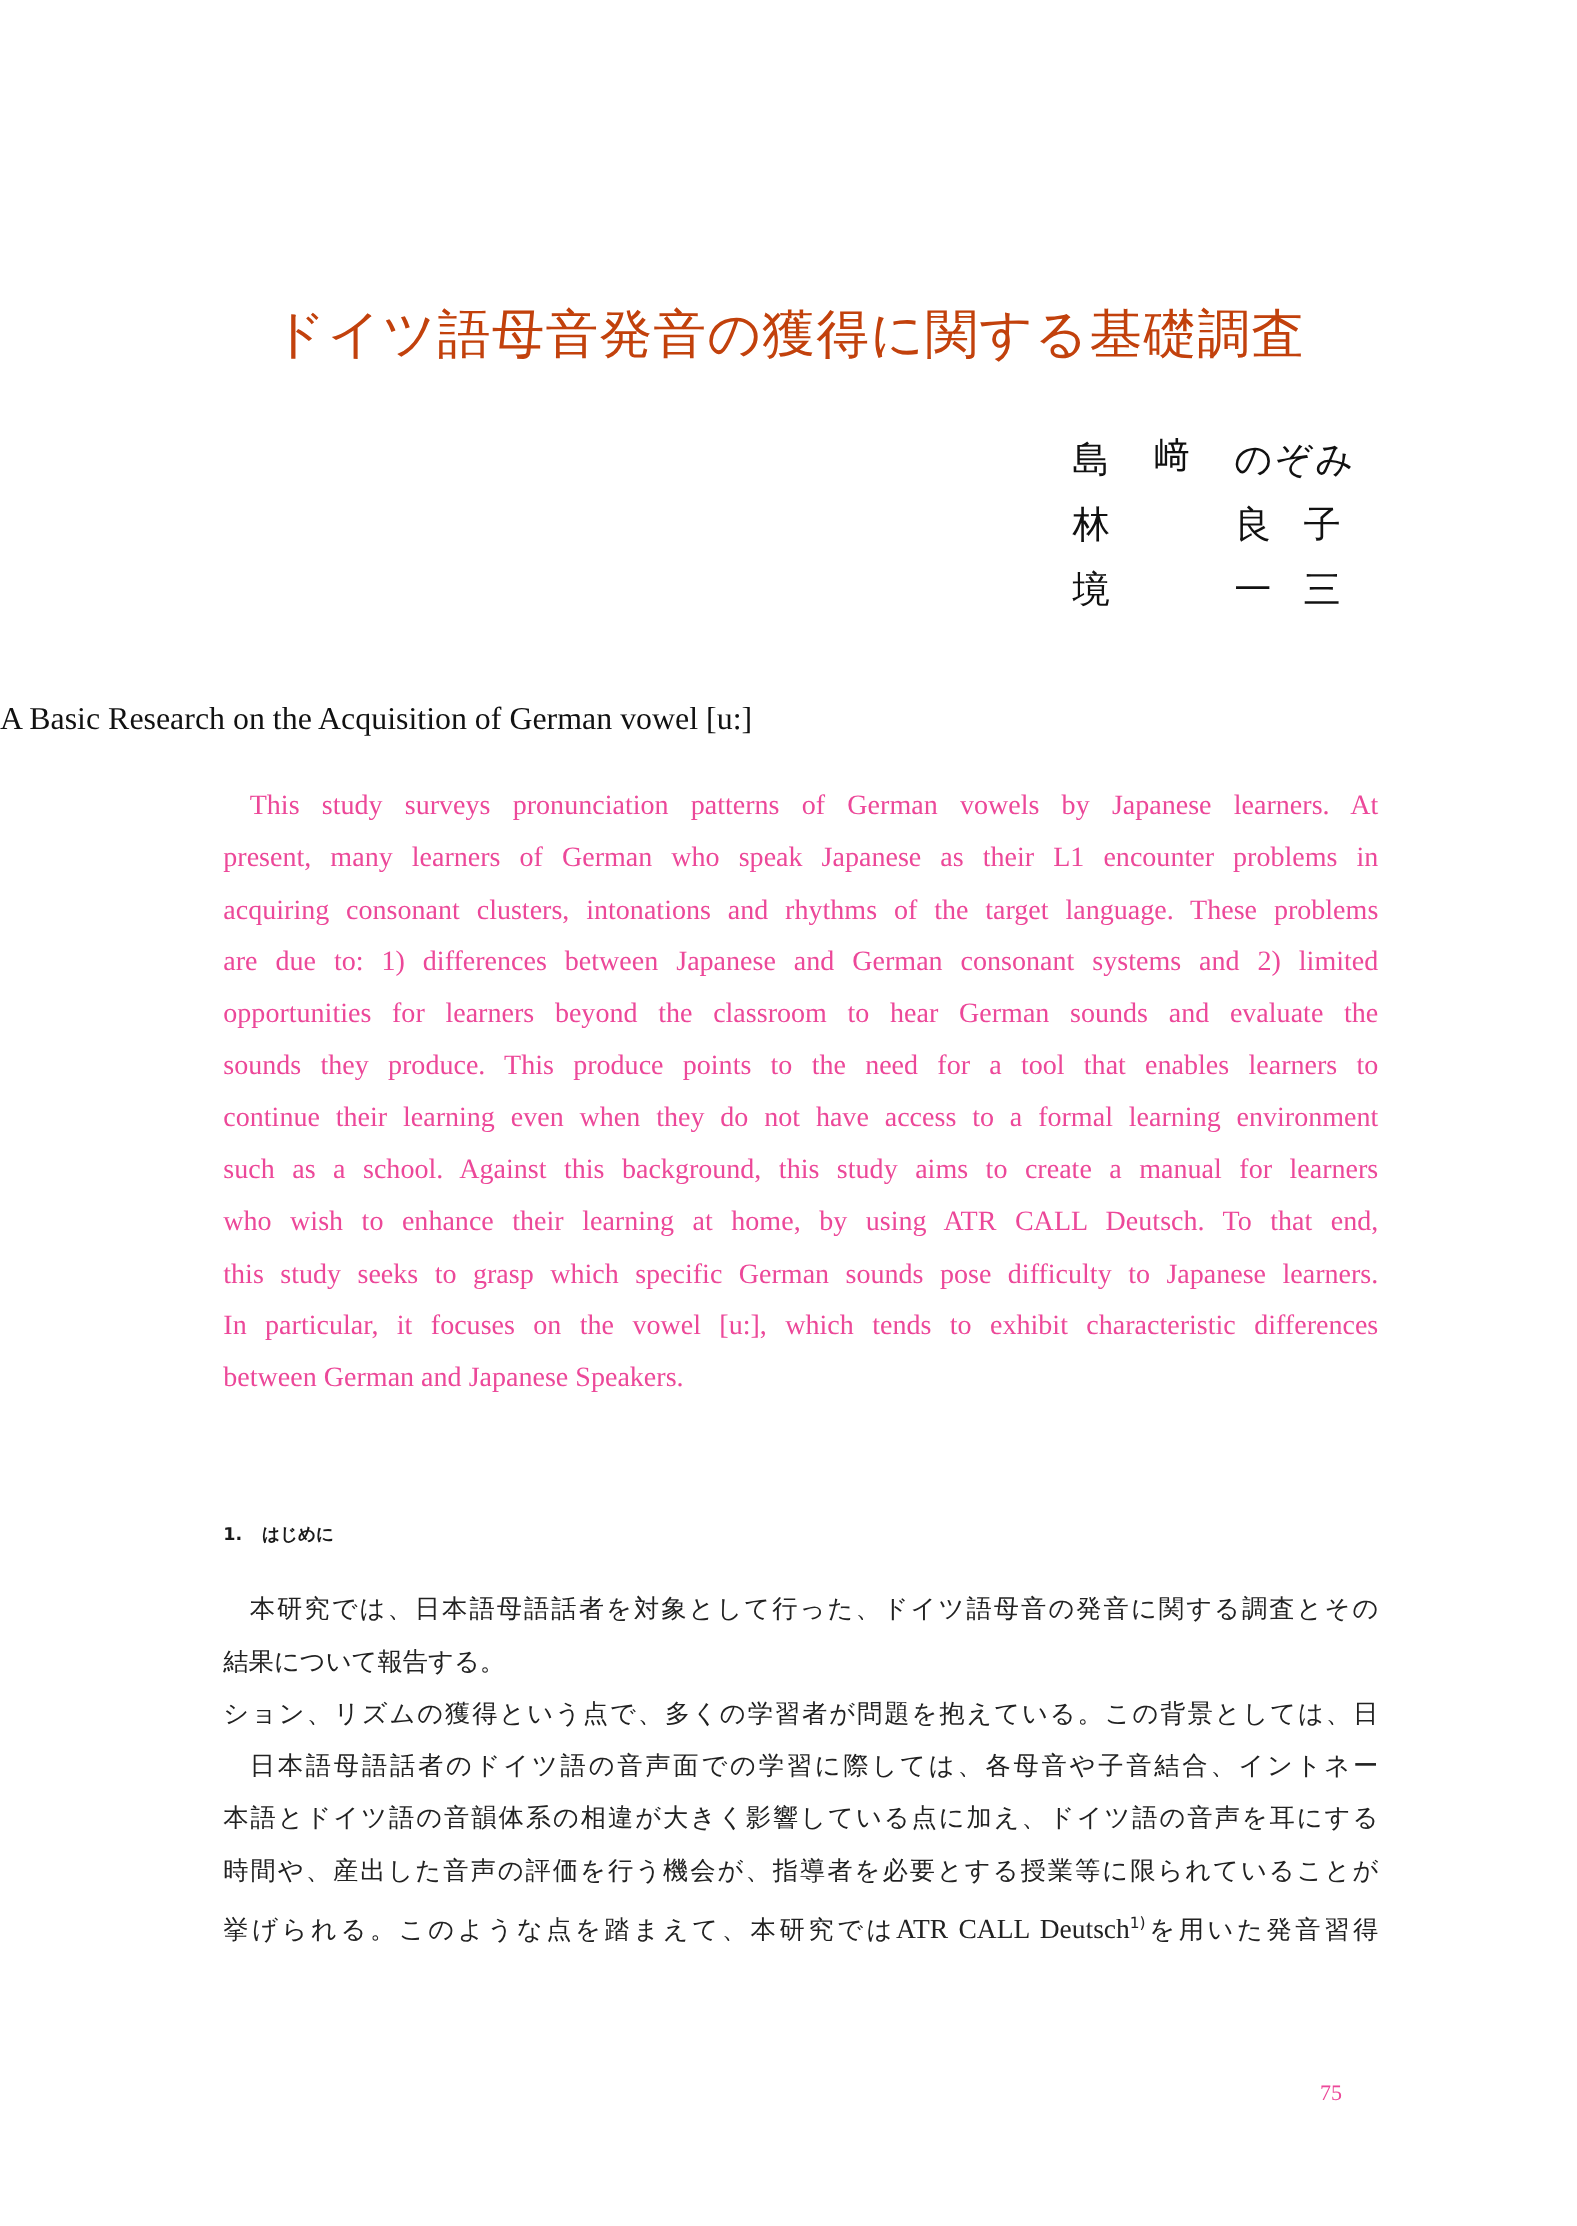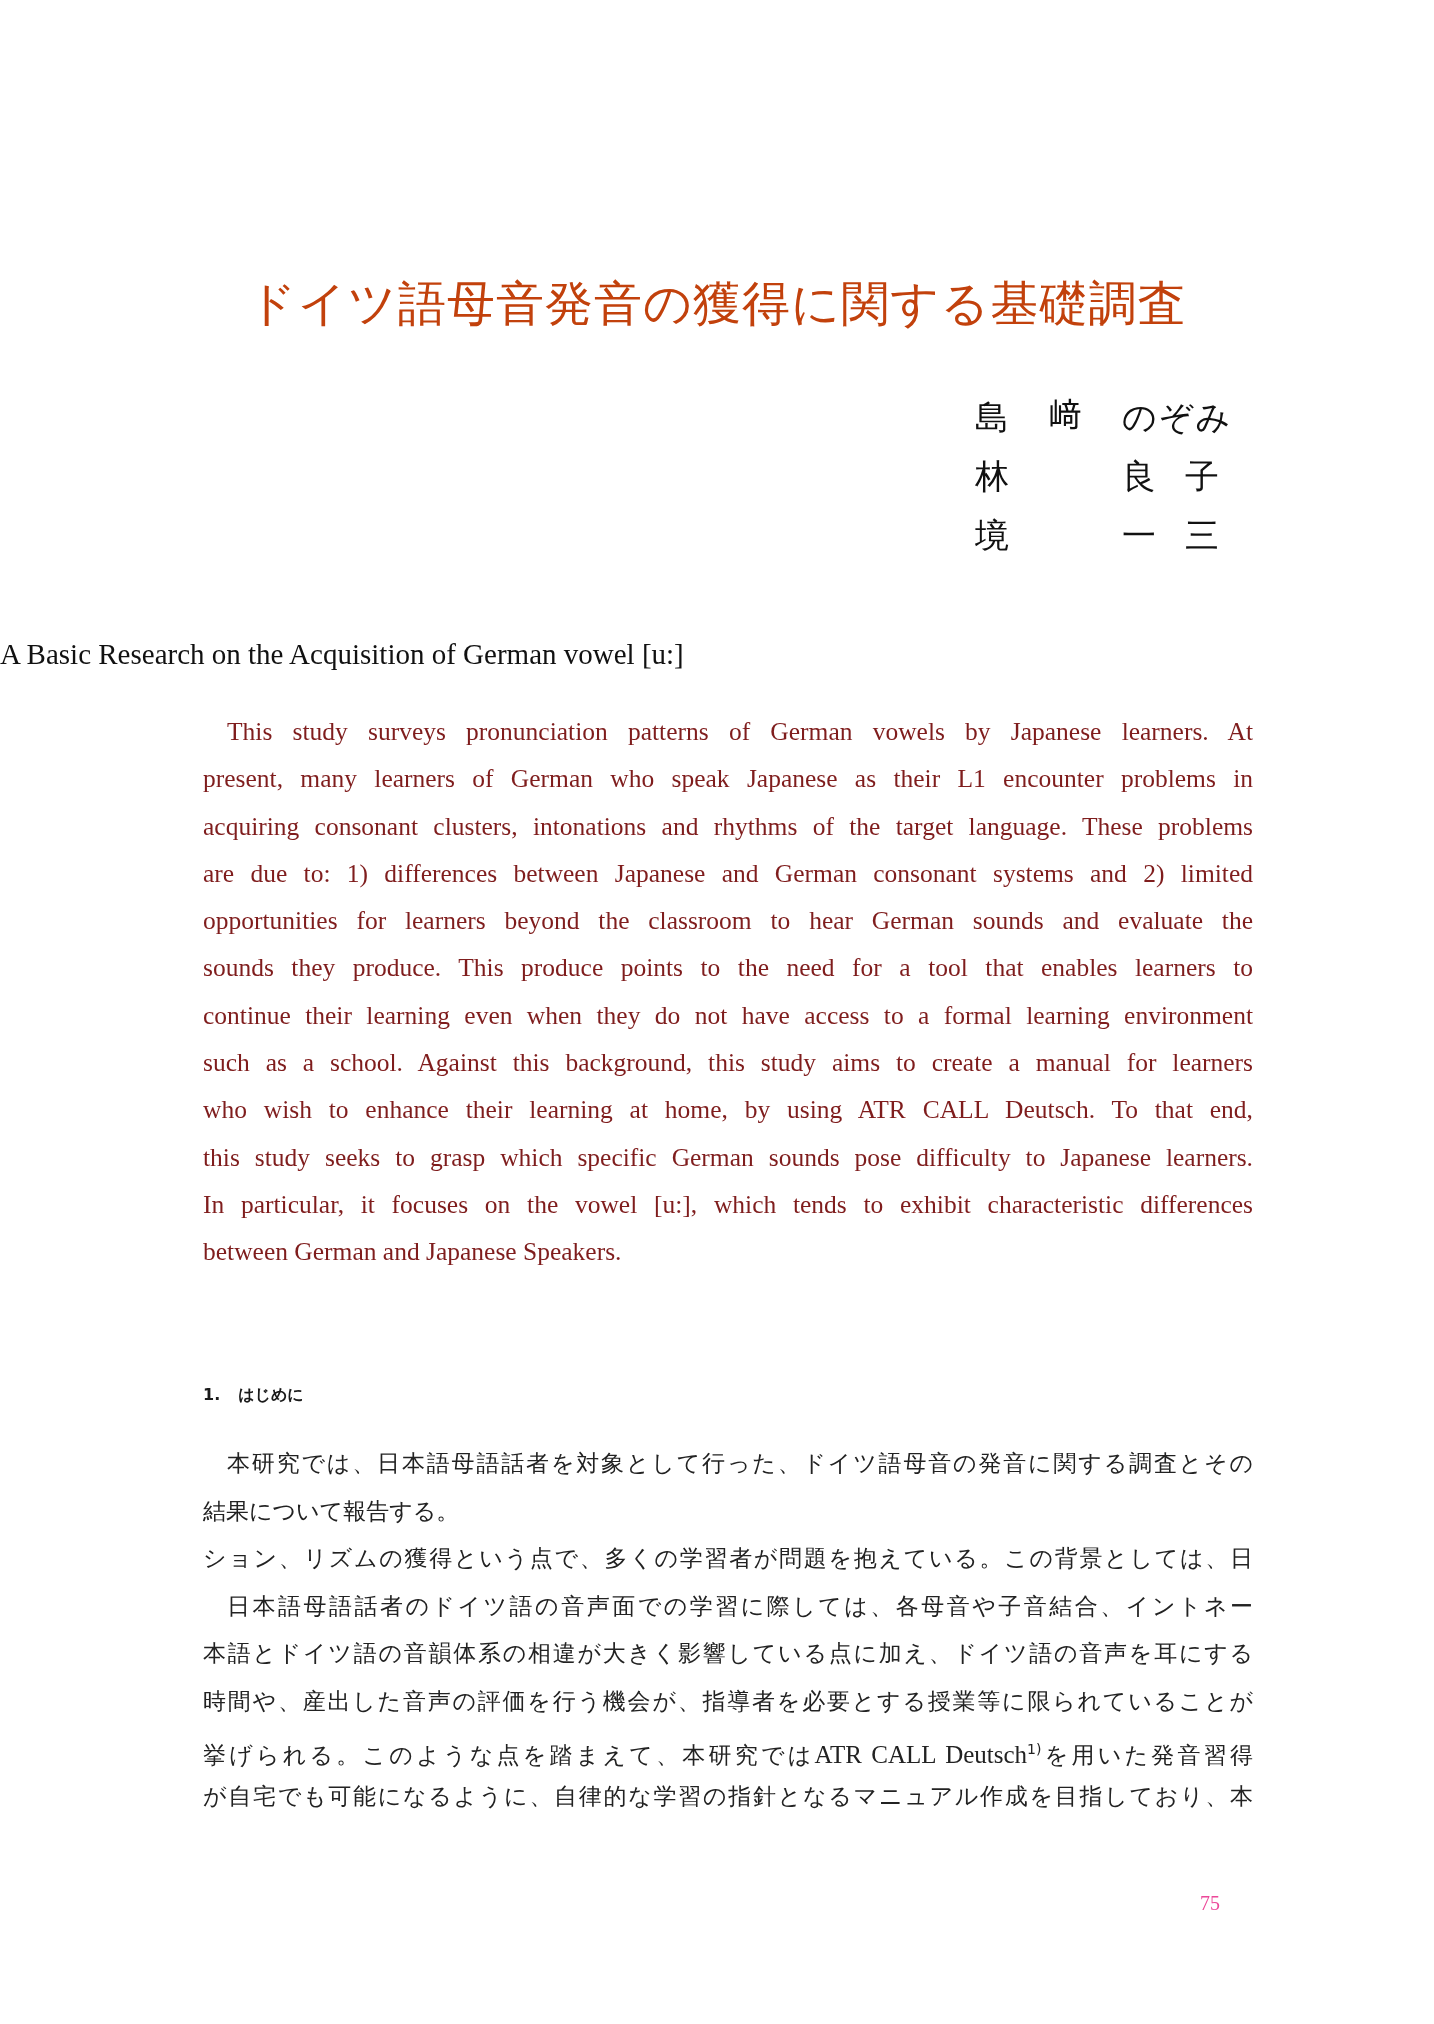--- a/index.html
+++ b/index.html
@@ -17,21 +17,21 @@
   .a-c1 { left: 0; }
   .a-c2 { left: 73px; }
   .a-c3 { left: 147px; }
   .a-c4 { left: 210px; }
   .a-given { left: 147px; letter-spacing: 2px; }
   .en-title {
     position: absolute; left: 0; right: 0; top: 638px; text-align: left;
     font-family: "Liberation Serif", "DejaVu Serif", serif; font-size: 29px; color: #111;
   }
   .abstract { position: absolute; left: 203px; top: 708px; width: 1050px;
-    font-family: "Liberation Serif", "DejaVu Serif", serif; font-size: 25.5px; color: #7f1d1d; }
+    font-family: "Liberation Serif", "DejaVu Serif", serif; font-size: 25.5px; color: #ec4899; }
   .abstract .line { height: 47.3px; line-height: 47.3px; text-align: justify; text-align-last: justify; white-space: nowrap; }
   .abstract .line.first { text-indent: 24px; }
   .abstract .line.last { text-align-last: left; }
   .section-heading {
     position: absolute; left: 203px; top: 1385px;
     font-family: "DejaVu Sans", "Liberation Sans", sans-serif; font-size: 16px; font-weight: bold; color: #1a1a1a;
   }
   .section-heading .num { margin-right: 18px; }
   .jp-body { position: absolute; left: 203px; top: 1440px; width: 1050px;
     font-family: "DejaVu Sans", "Liberation Sans", sans-serif; font-size: 23px; color: #222; }
@@ -92,17 +92,16 @@
   </div>
 
   <div class="jp-body">
     <div class="line indent">本研究では、日本語母語話者を対象として行った、ドイツ語母音の発音に関する調査とその</div>
     <div class="line last">結果について報告する。</div>
     <div class="line">ション、リズムの獲得という点で、多くの学習者が問題を抱えている。この背景としては、日</div>
     <div class="line indent">日本語母語話者のドイツ語の音声面での学習に際しては、各母音や子音結合、イントネー</div>
     <div class="line">本語とドイツ語の音韻体系の相違が大きく影響している点に加え、ドイツ語の音声を耳にする</div>
     <div class="line">時間や、産出した音声の評価を行う機会が、指導者を必要とする授業等に限られていることが</div>
     <div class="line"><span>挙げられる。このような点を踏まえて、本研究では</span><span class="latin">ATR CALL Deutsch</span><sup>1)</sup><span>を用いた発音習得</span></div>
-    <div class="line">が自宅でも可能になるように、自律的な学習の指針となるマニュアル作成を目指しており、本</div>
   </div>
 
   <div class="page-number">75</div>
 </div>
 
 </body></html>

